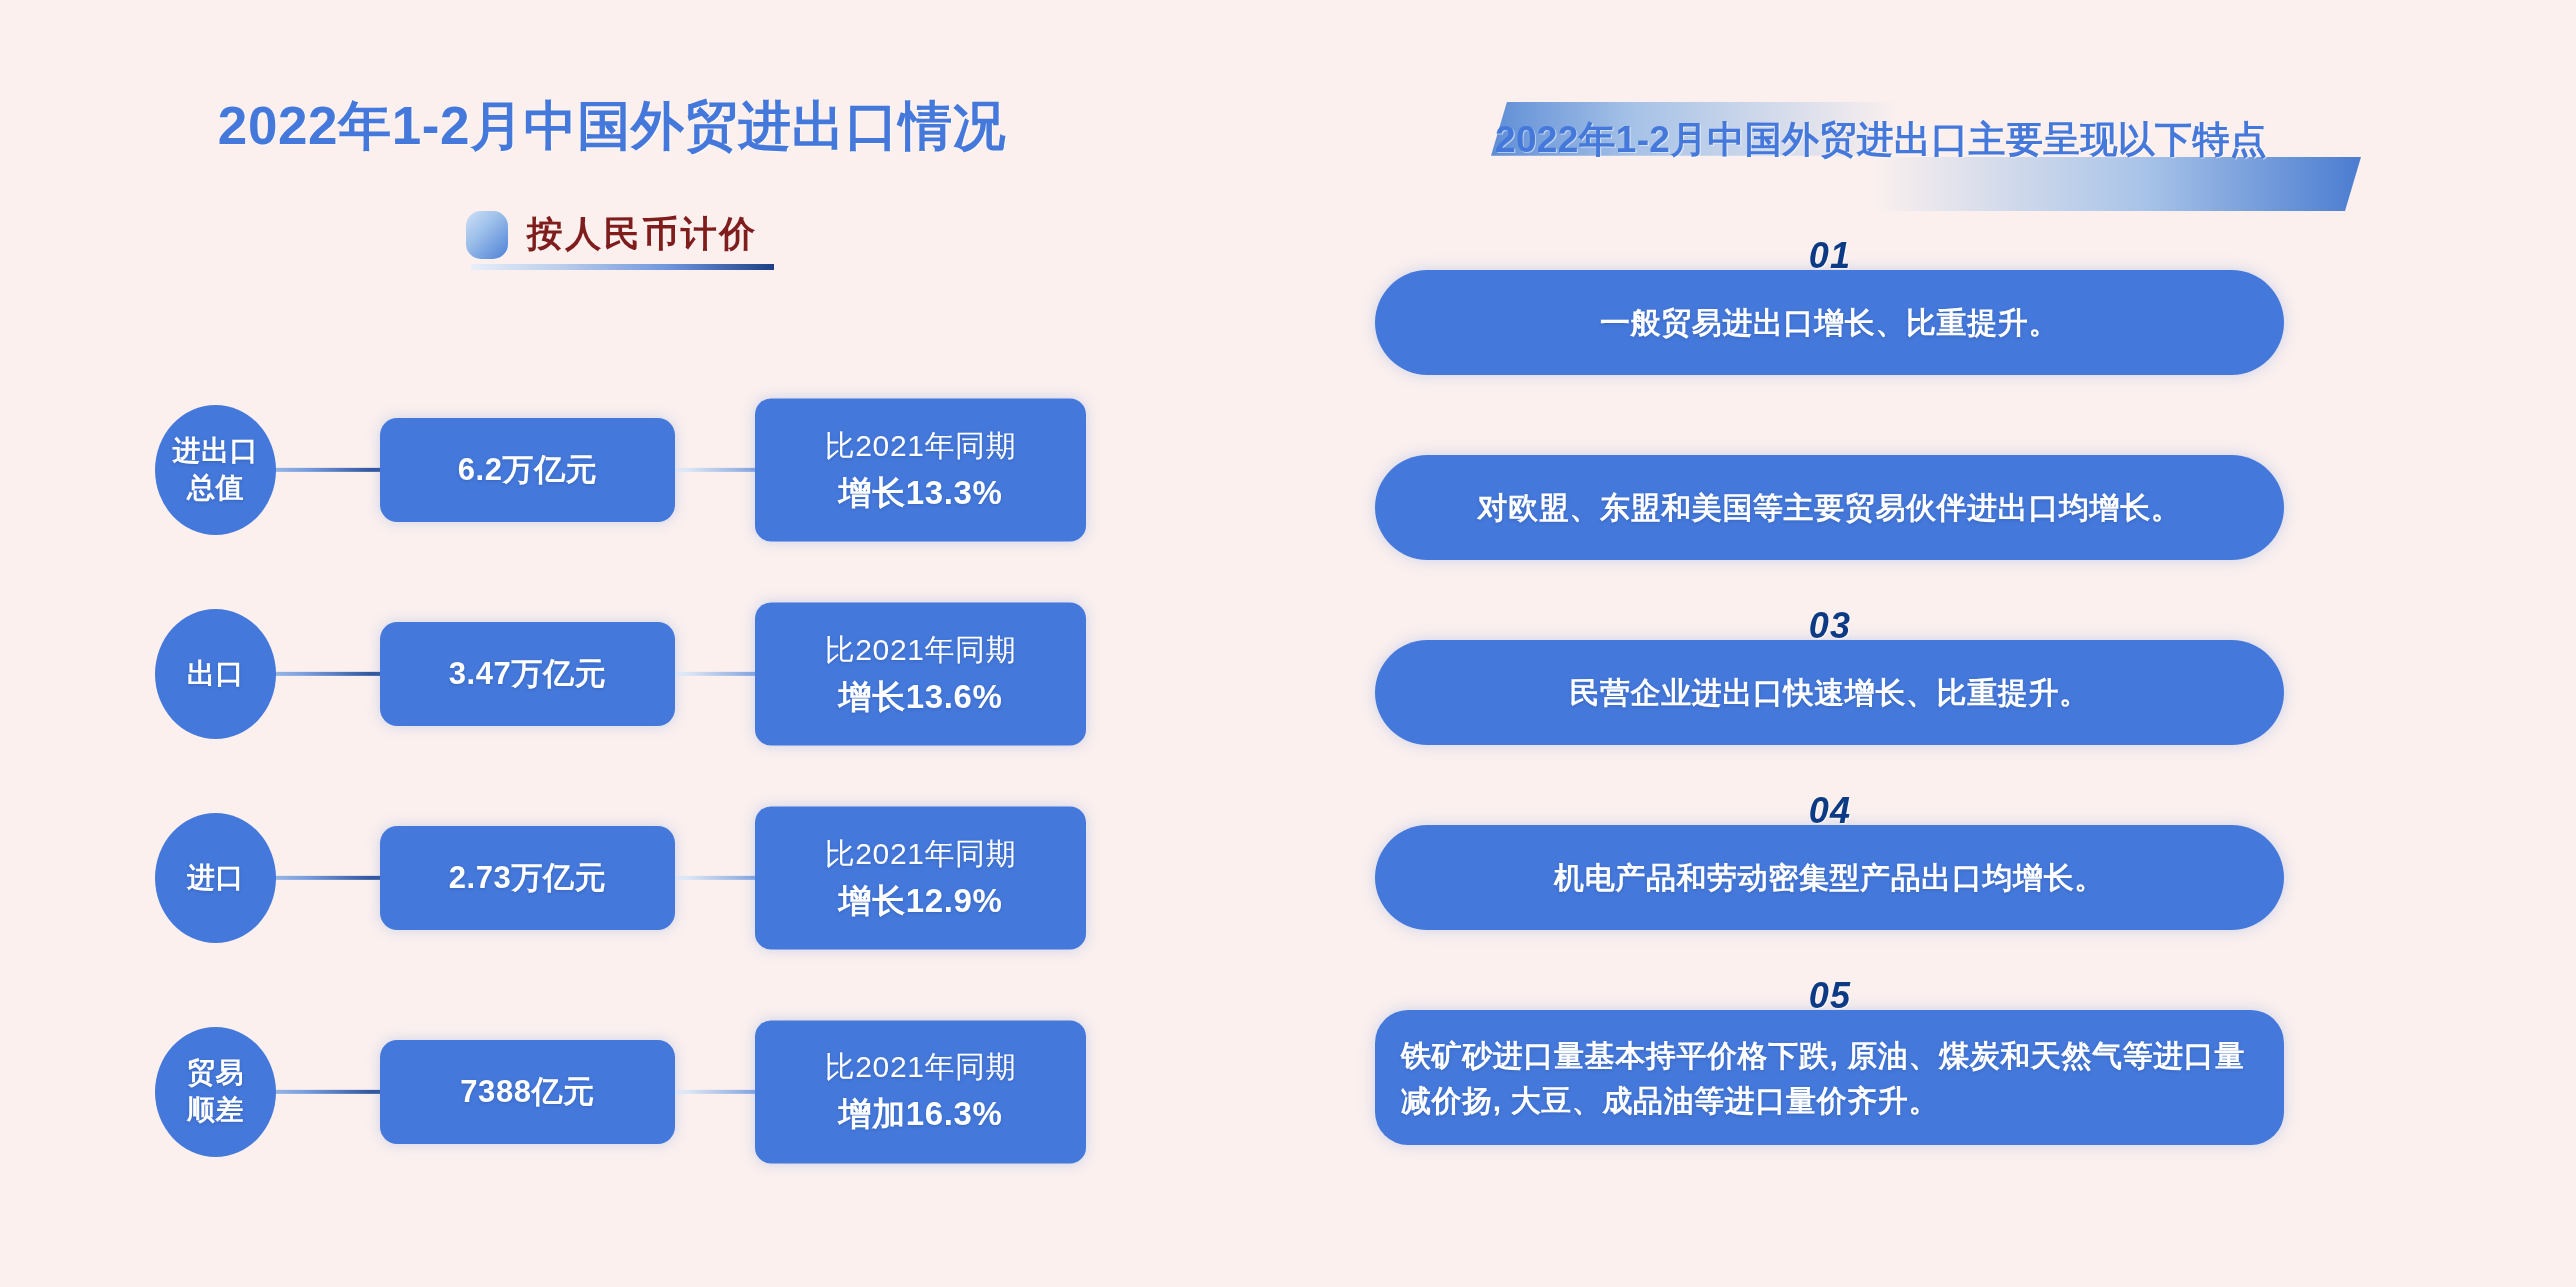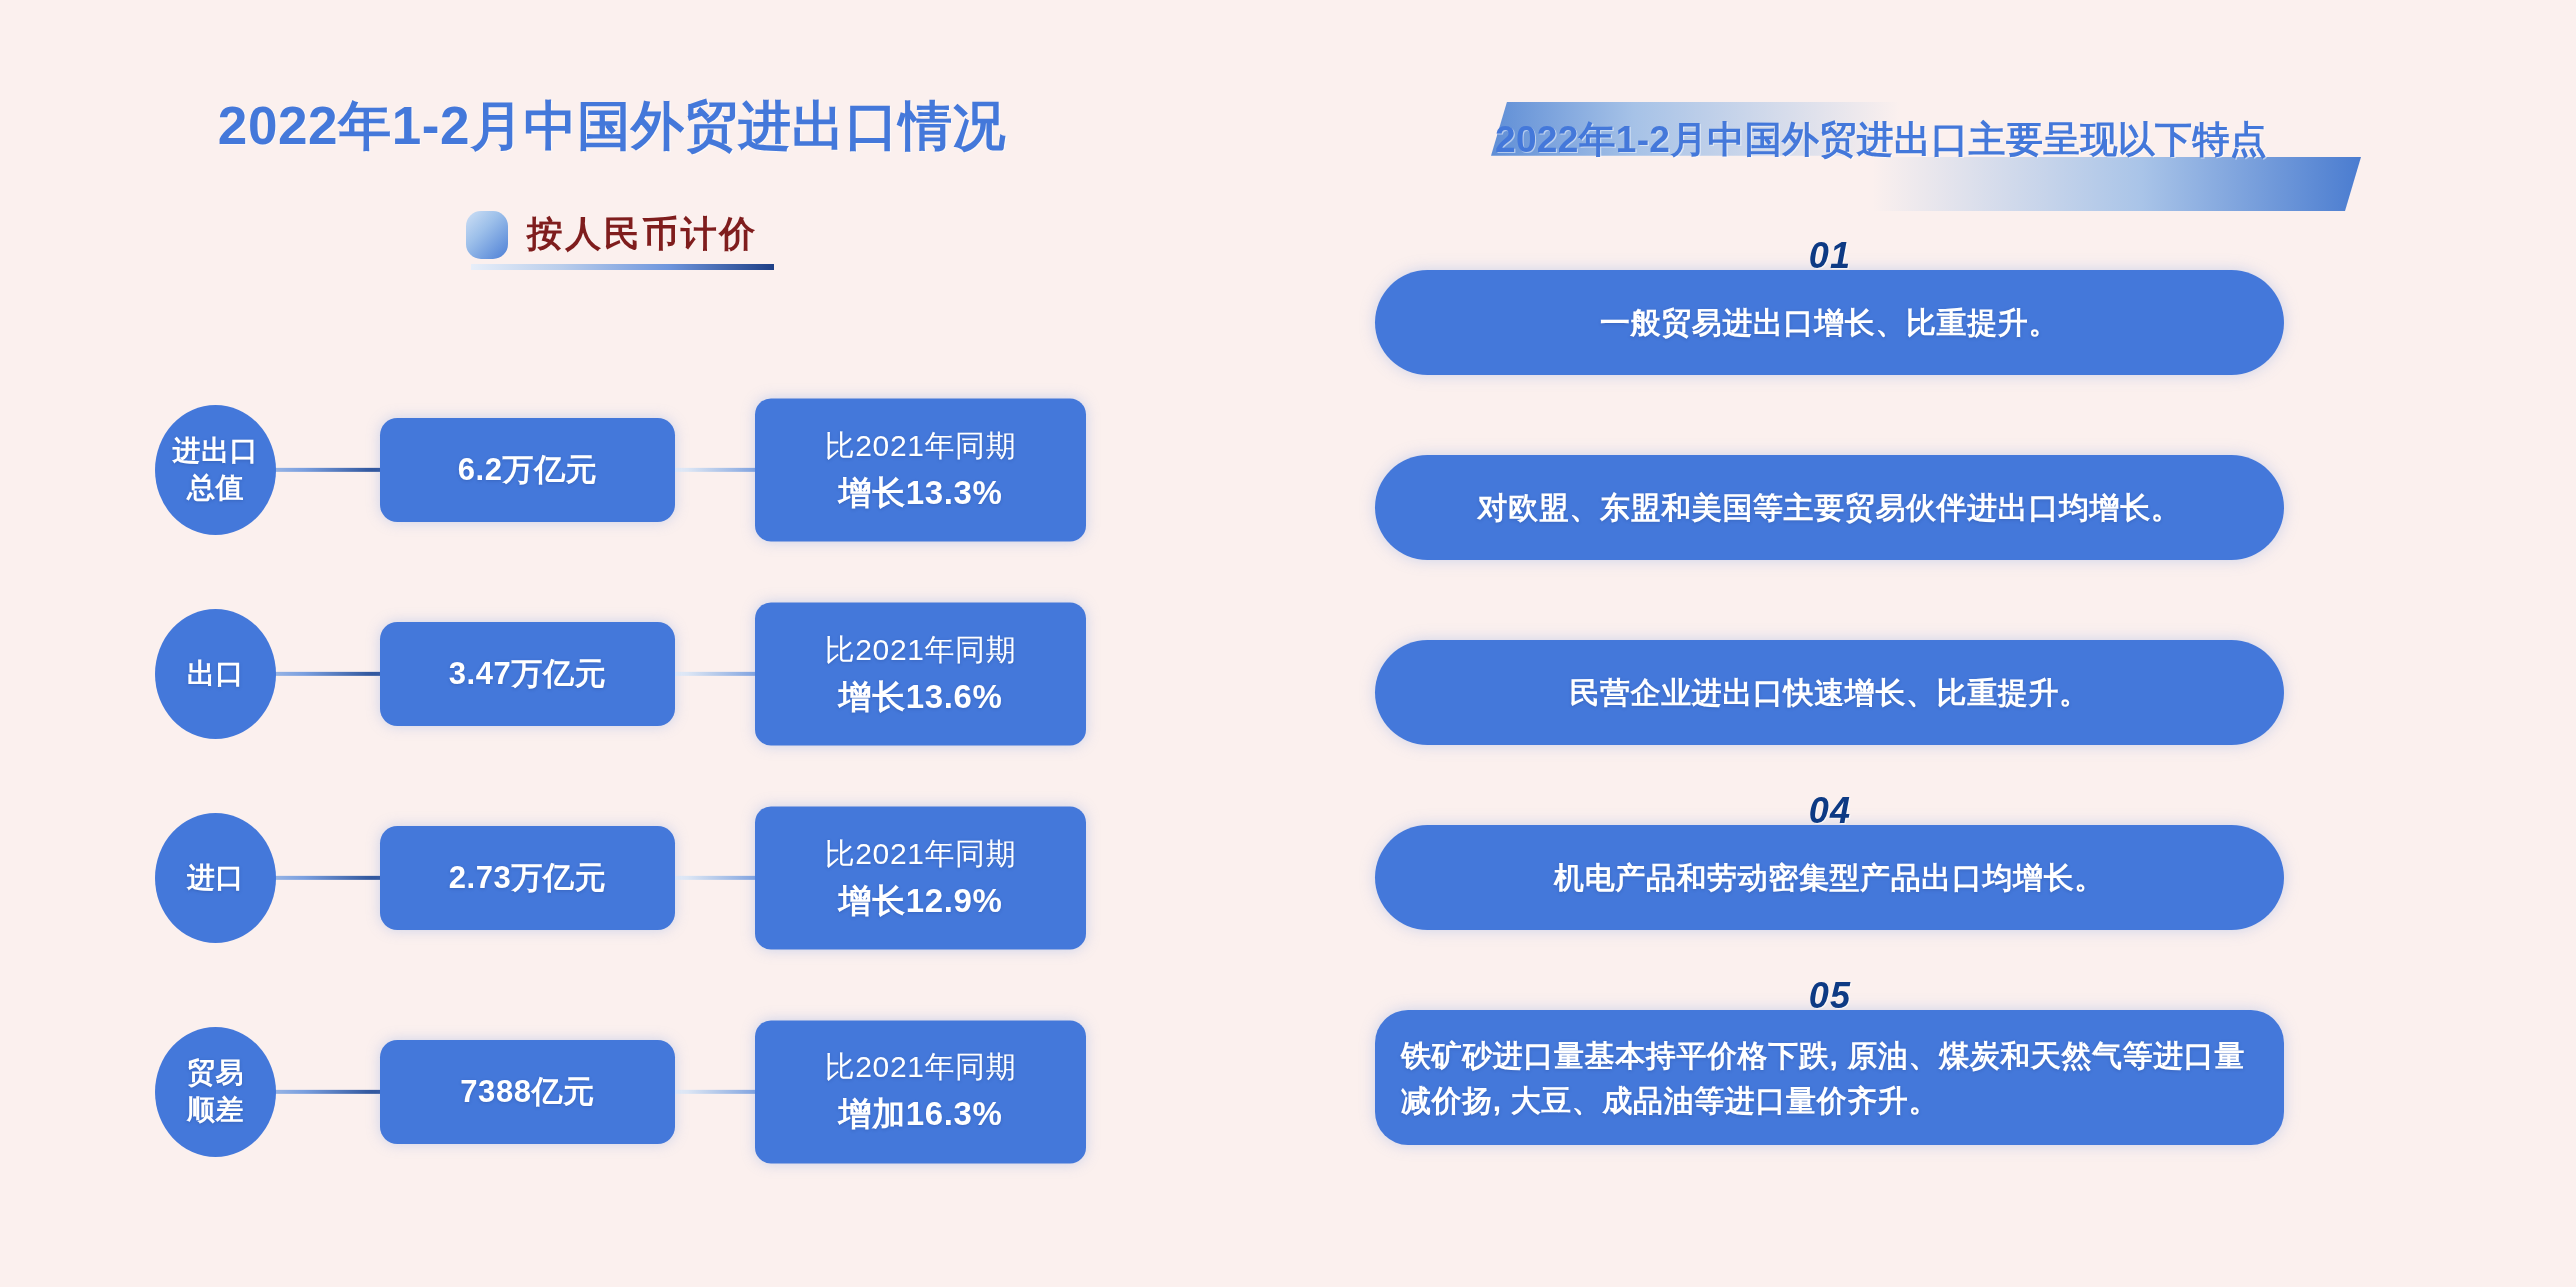--- a/index.html
+++ b/index.html
@@ -368,20 +368,21 @@
       <div class="feature">
         <div class="feature-num">01</div>
         <div class="feature-pill">一般贸易进出口增长、比重提升。</div>
       </div>
 
       <div class="feature">
         <div class="feature-pill">对欧盟、东盟和美国等主要贸易伙伴进出口均增长。</div>
       </div>
 
       <div class="feature">
+        <div class="feature-num">03</div>
         <div class="feature-pill">民营企业进出口快速增长、比重提升。</div>
       </div>
 
       <div class="feature">
         <div class="feature-num">04</div>
         <div class="feature-pill">机电产品和劳动密集型产品出口均增长。</div>
       </div>
 
       <div class="feature f-tall">
         <div class="feature-num">05</div>

